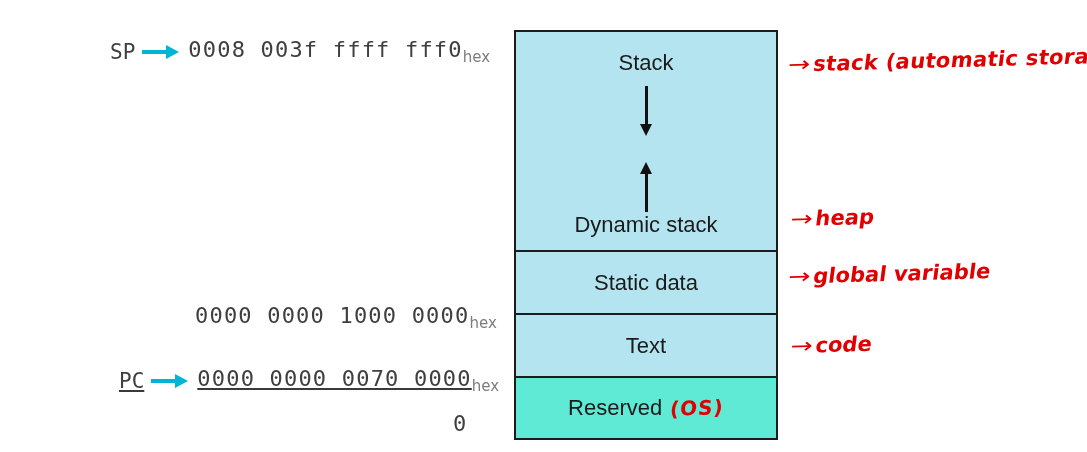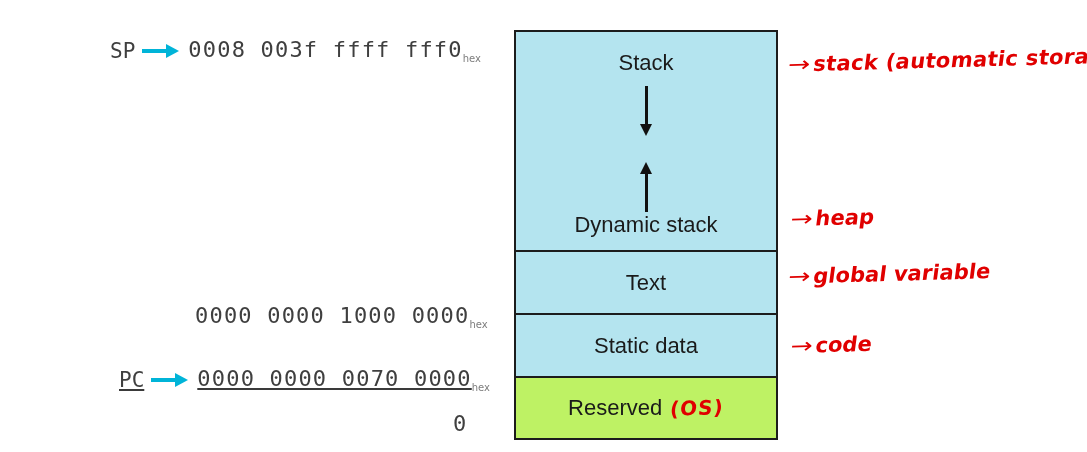--- a/index.html
+++ b/index.html
@@ -14,36 +14,36 @@
   .reg-arrow{position:relative;width:40px;height:14px;margin:0 6px 0 7px;
              display:inline-block;}
   .reg-arrow .shaft{position:absolute;left:0;top:5px;width:26px;height:4px;
                     background:#00b4d8;}
   .reg-arrow .head{position:absolute;left:24px;top:0;width:0;height:0;
                    border-top:7px solid transparent;
                    border-bottom:7px solid transparent;
                    border-left:13px solid #00b4d8;}
   .hexnum{font-family:"DejaVu Sans Mono",monospace;font-size:22px;
           color:#3f3f3f;letter-spacing:1.2px;}
-  .sub{font-family:"DejaVu Sans",sans-serif;font-size:10px;color:#7d7d7d;
+  .sub{font-family:"DejaVu Sans",sans-serif;font-size:15px;color:#7d7d7d;
        vertical-align:sub;letter-spacing:0;}
 
   
   #memory-map{position:absolute;left:514px;top:30px;width:264px;height:410px;
               border:2.5px solid #1c1c1c;box-sizing:border-box;
               display:flex;flex-direction:column;}
   .seg{position:relative;box-sizing:border-box;background:#b4e4ef;
        display:flex;align-items:center;justify-content:center;}
   .seg+.seg{border-top:2.5px solid #1c1c1c;}
   .seg-label{font-size:22px;color:#1a1a1a;font-family:"Liberation Sans",sans-serif;}
   #seg-stack{flex:0 0 218px;flex-direction:column;justify-content:flex-start;
              align-items:center;}
   #seg-static{flex:0 0 63px;}
   #seg-text{flex:0 0 63px;}
-  #seg-reserved{flex:1 1 auto;background:#bef264;align-items:center;}
+  #seg-reserved{flex:1 1 auto;background:#5eead4;align-items:center;}
 
   .stack-top-label{margin-top:18px;}
   .dyn-label{position:absolute;bottom:12px;left:0;right:0;text-align:center;}
 
   .vert-arrow{position:absolute;left:50%;transform:translateX(-50%);width:12px;}
   .vert-arrow .shaft{position:absolute;left:5px;width:2.5px;background:#111;}
   .vert-arrow .tip{position:absolute;left:0;width:0;height:0;
                    border-left:6px solid transparent;
                    border-right:6px solid transparent;}
   #arrow-stack-down{top:54px;height:50px;}
@@ -109,26 +109,26 @@
     </span>
 
     <span class="vert-arrow" id="arrow-heap-up">
       <span class="shaft"></span>
         <span class="tip"></span>
     </span>
 
     <span class="seg-label dyn-label">Dynamic stack</span>
   </div>
 
+  <div class="seg" id="seg-static">
+    <span class="seg-label">Static data</span>
+  </div>
+
   <div class="seg" id="seg-text">
     <span class="seg-label">Text</span>
-  </div>
-
-  <div class="seg" id="seg-static">
-    <span class="seg-label">Static data</span>
   </div>
 
   <div class="seg" id="seg-reserved">
     <span class="seg-label">Reserved</span>
     <span class="reserved-os">(OS)</span>
   </div>
 </div>
 
 <div class="annot" id="annot-stack">
   <span class="ar">→</span><span>stack (automatic storage)</span>

